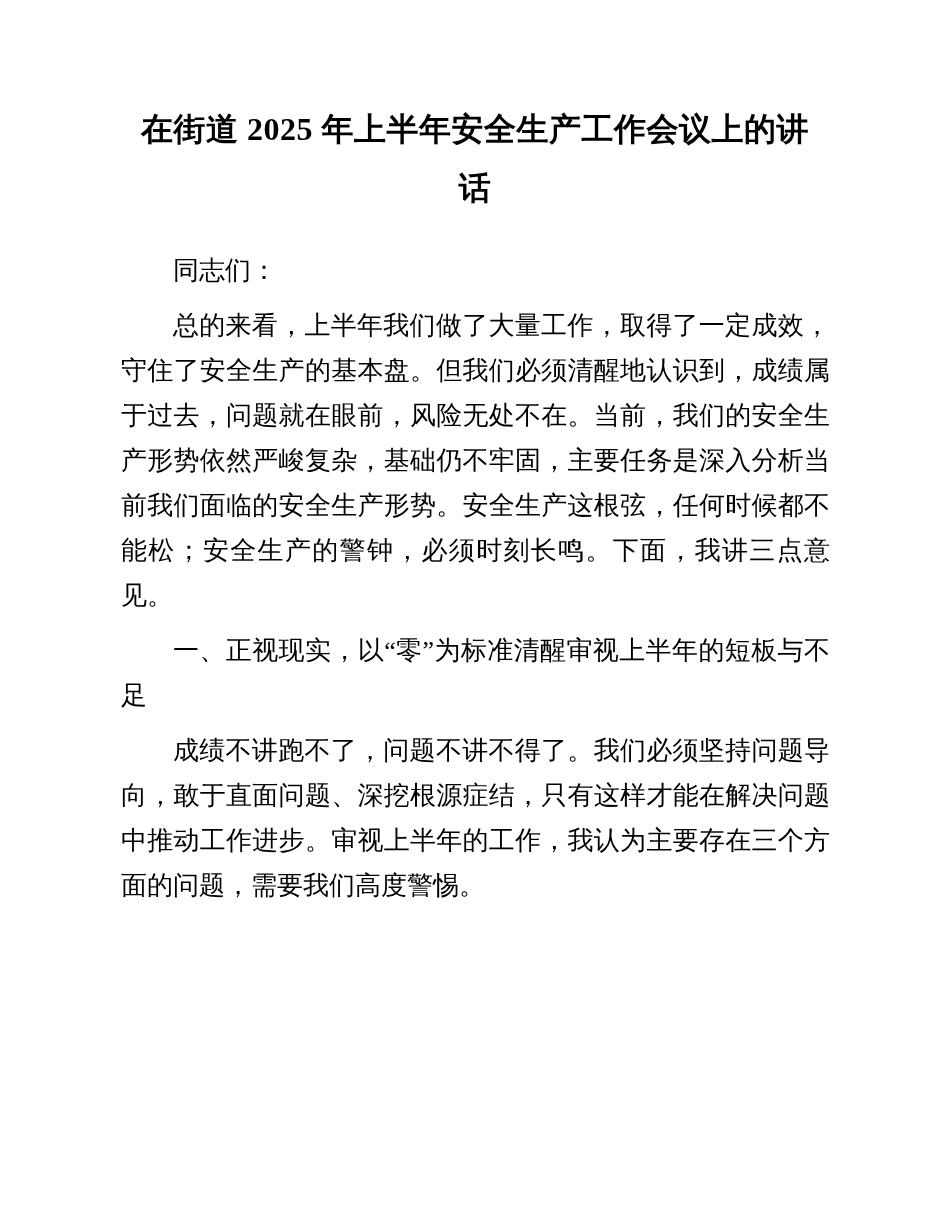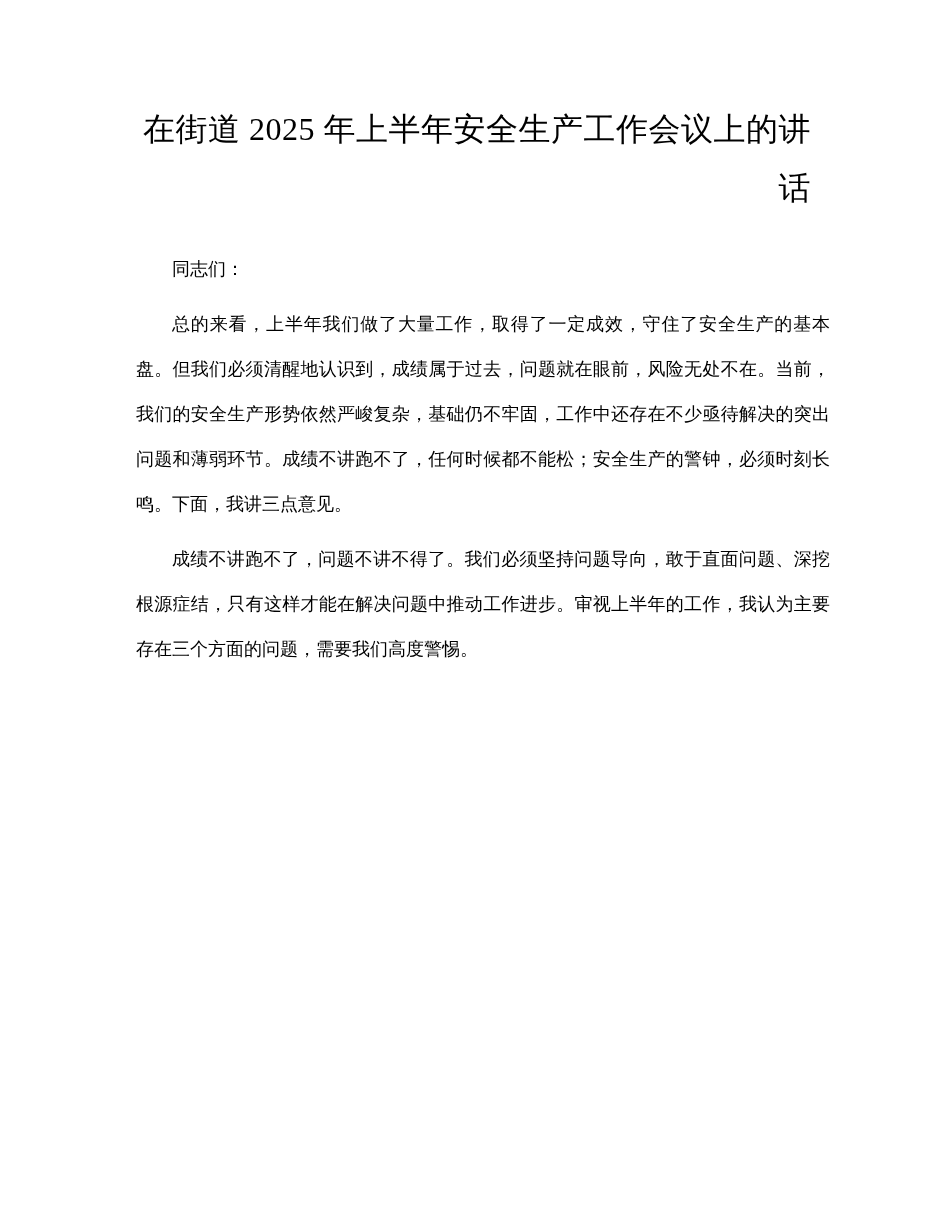--- a/index.html
+++ b/index.html
@@ -15,44 +15,44 @@
     background: #ffffff;
     padding: 100px 120px 40px 120px;
     font-family: "Liberation Serif", "DejaVu Serif", serif;
     color: #000000;
     overflow: hidden;
   }
   .doc-title {
     width: 672px;
     margin: 0 auto 30px auto;
     font-size: 32px;
-    font-weight: 400;
+    font-weight: 700;
     line-height: 1.85;
-    text-align: right;
+    text-align: center;
     letter-spacing: 0.5px;
   }
   .doc-body p {
-    margin: 0 0 10px 16px;
-    font-size: 18px;
+    margin: 0 0 10px 1px;
+    font-size: 26px;
     line-height: 45px;
     text-align: justify;
     text-justify: inter-ideograph;
     text-indent: 2em;
     word-break: break-all;
-    font-family: Liberation Mono, monospace;
   }
 </style>
 </head>
 <body>
 
 <div class="page">
   <h1 class="doc-title">在街道 2025 年上半年安全生产工作会议上的讲话</h1>
 
   <div class="doc-body">
     <p>同志们：</p>
 
 
-    <p>总的来看，上半年我们做了大量工作，取得了一定成效，守住了安全生产的基本盘。但我们必须清醒地认识到，成绩属于过去，问题就在眼前，风险无处不在。当前，我们的安全生产形势依然严峻复杂，基础仍不牢固，工作中还存在不少亟待解决的突出问题和薄弱环节。成绩不讲跑不了，任何时候都不能松；安全生产的警钟，必须时刻长鸣。下面，我讲三点意见。</p>
+    <p>总的来看，上半年我们做了大量工作，取得了一定成效，守住了安全生产的基本盘。但我们必须清醒地认识到，成绩属于过去，问题就在眼前，风险无处不在。当前，我们的安全生产形势依然严峻复杂，基础仍不牢固，主要任务是深入分析当前我们面临的安全生产形势。安全生产这根弦，任何时候都不能松；安全生产的警钟，必须时刻长鸣。下面，我讲三点意见。</p>
 
+    <p>一、正视现实，以“零”为标准清醒审视上半年的短板与不足</p>
 
     <p>成绩不讲跑不了，问题不讲不得了。我们必须坚持问题导向，敢于直面问题、深挖根源症结，只有这样才能在解决问题中推动工作进步。审视上半年的工作，我认为主要存在三个方面的问题，需要我们高度警惕。</p>
   </div>
 </div>
 
 </body></html>

